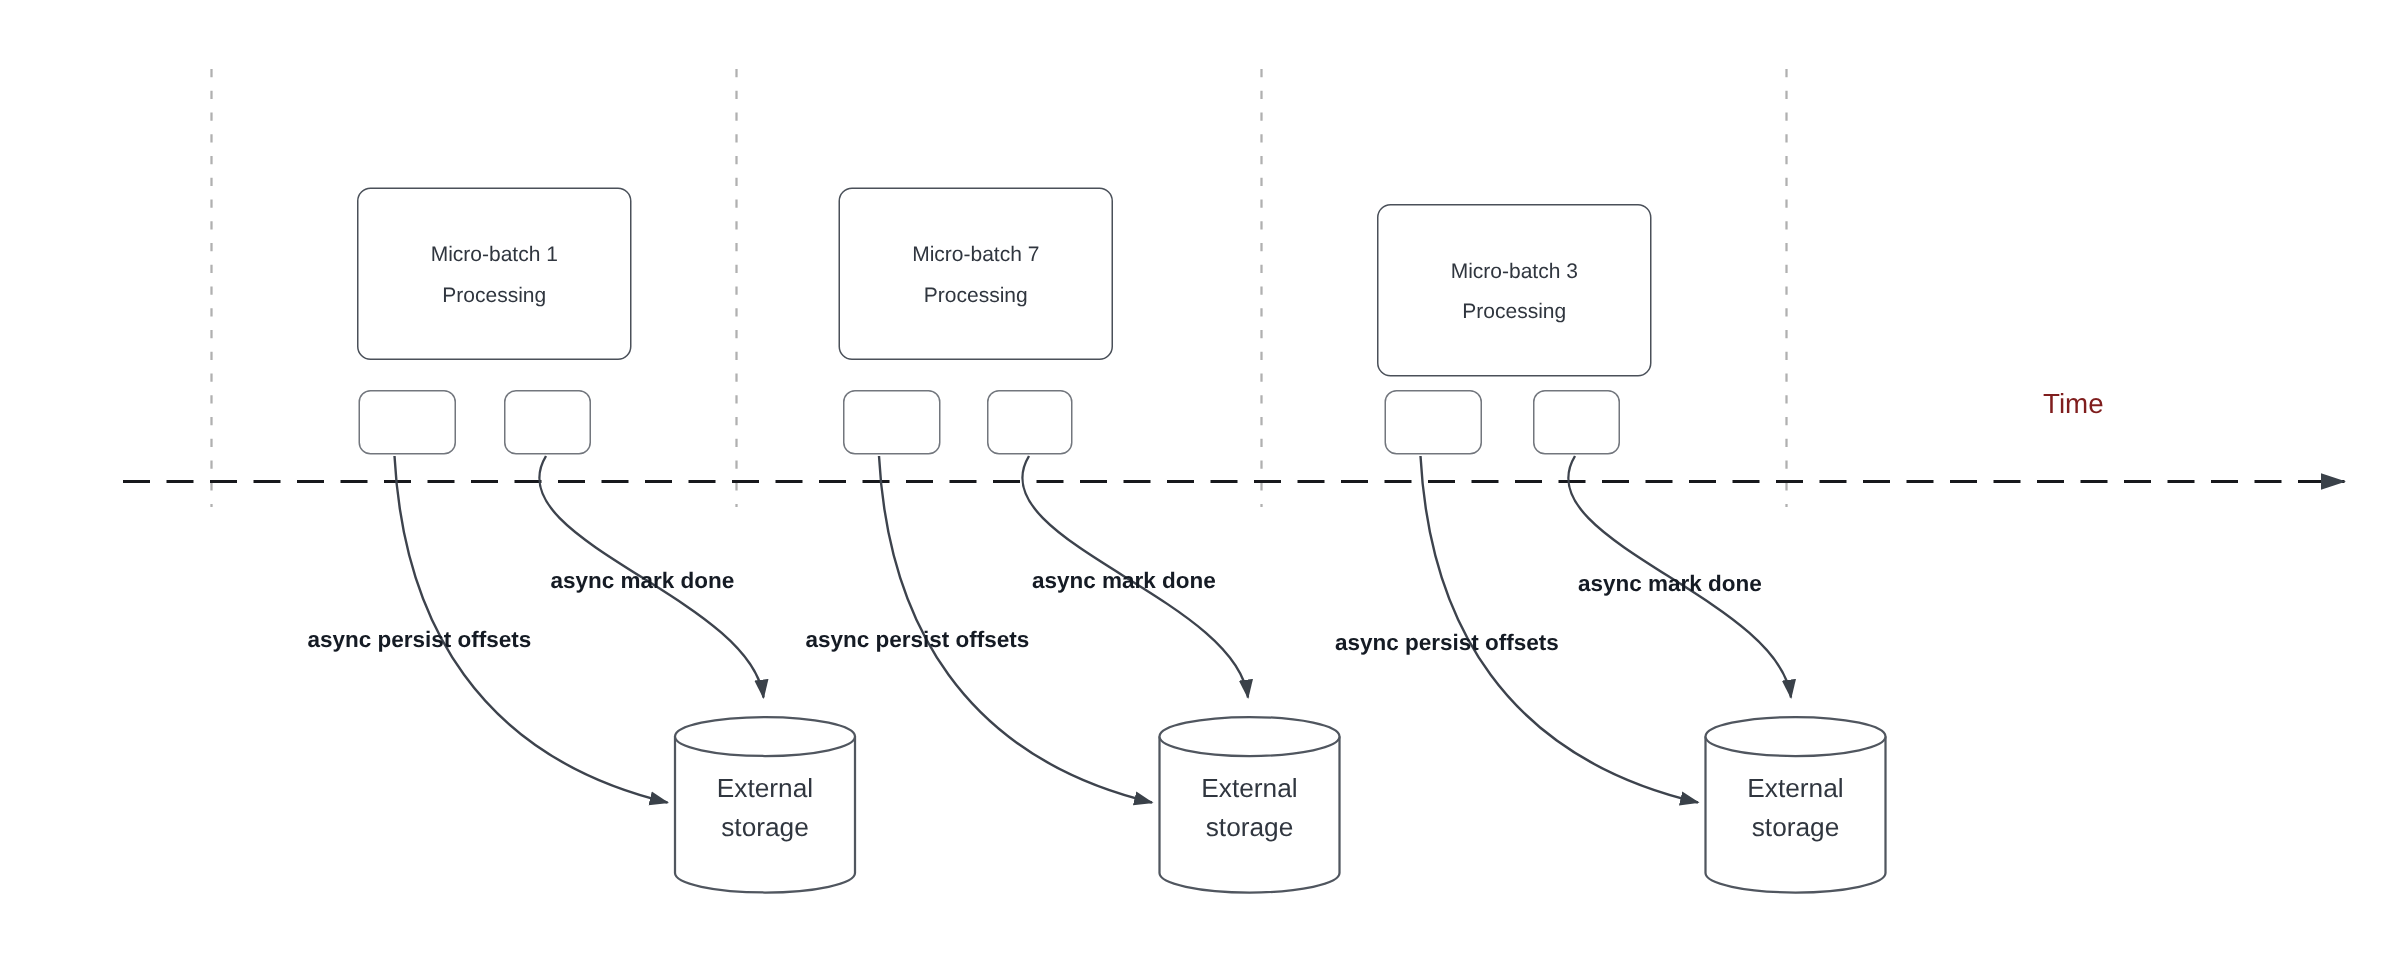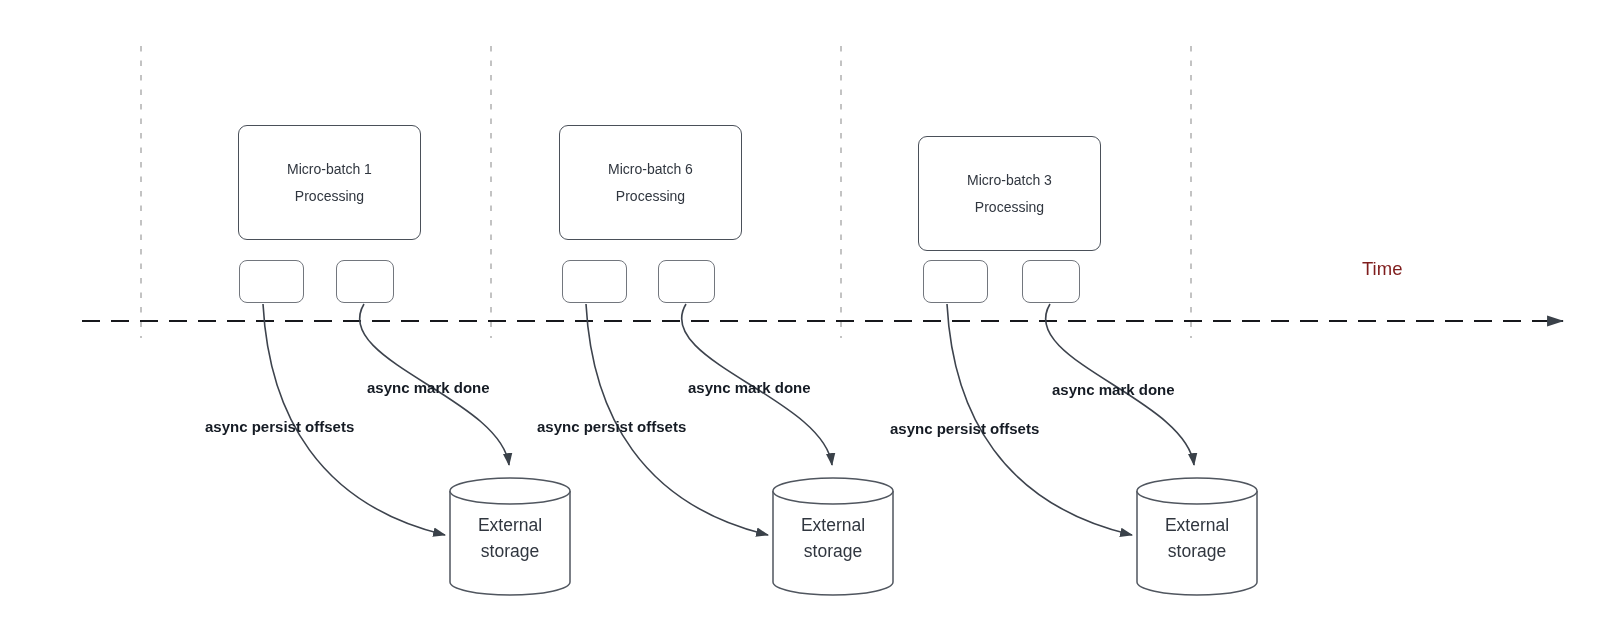--- a/index.html
+++ b/index.html
@@ -114,21 +114,21 @@
   <div class="mini-rect" style="left:239px; top:260px; width:65px;"></div>
   <div class="mini-rect" style="left:336px; top:260px; width:58px;"></div>
   <div class="curve-label" style="left:205px; top:418px;">async persist offsets</div>
   <div class="curve-label" style="left:367px; top:379px;">async mark done</div>
   <div class="cyl-label" style="left:450px; top:512px;">
     <div>External</div>
     <div>storage</div>
   </div>
 
   <div class="proc-box" style="left:559px; top:125px;">
-    <span>Micro-batch 6</span>
+    <span>Micro-batch 7</span>
     <span>Processing</span>
   </div>
   <div class="mini-rect" style="left:562px; top:260px; width:65px;"></div>
   <div class="mini-rect" style="left:658px; top:260px; width:57px;"></div>
   <div class="curve-label" style="left:537px; top:418px;">async persist offsets</div>
   <div class="curve-label" style="left:688px; top:379px;">async mark done</div>
   <div class="cyl-label" style="left:773px; top:512px;">
     <div>External</div>
     <div>storage</div>
   </div>

